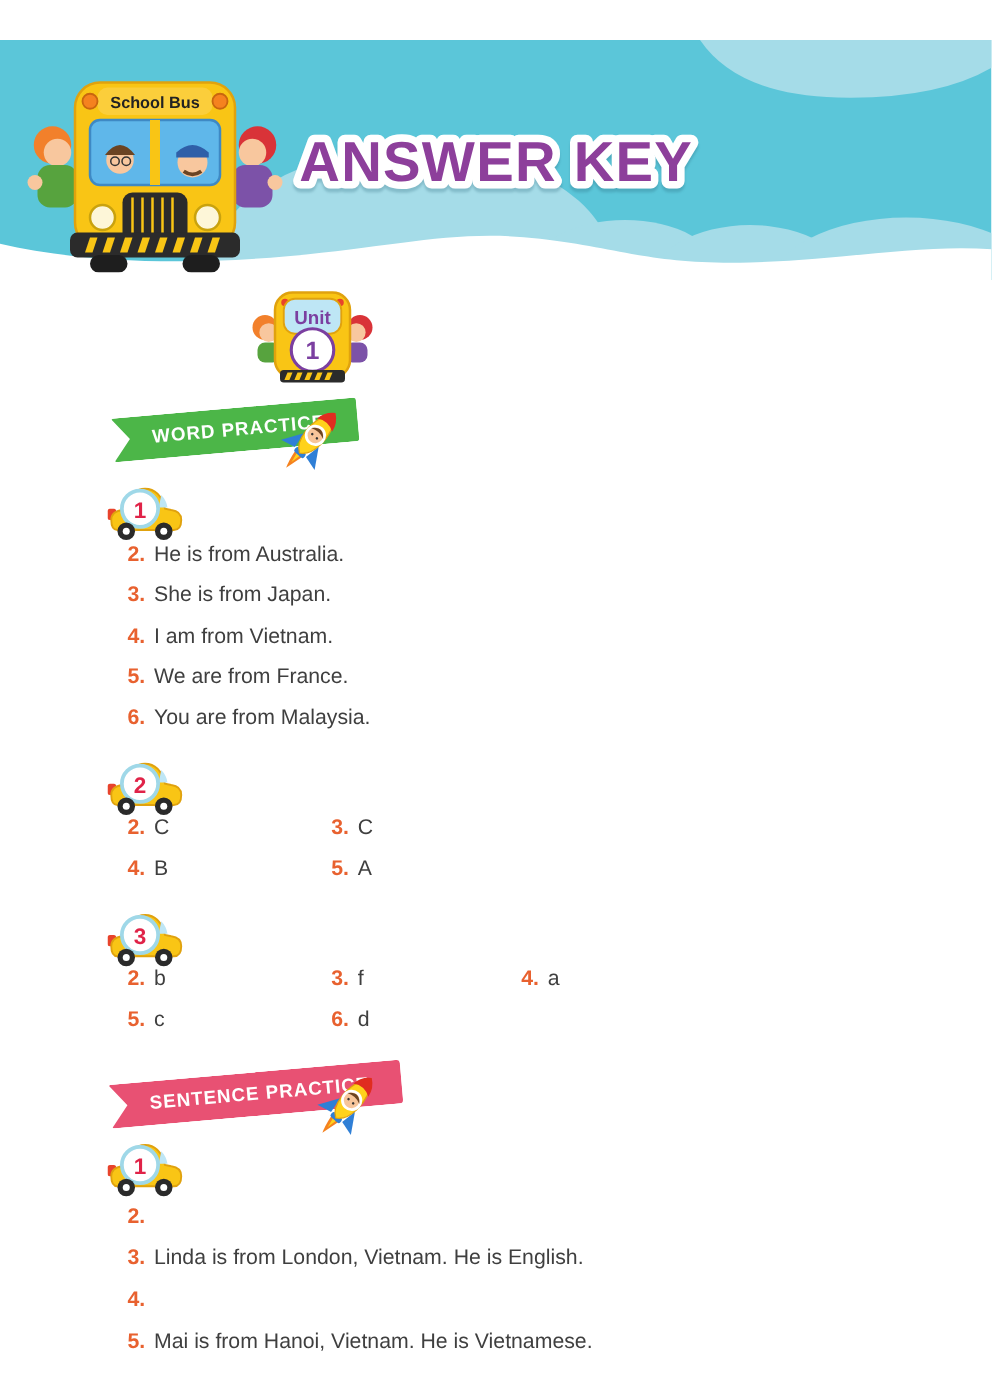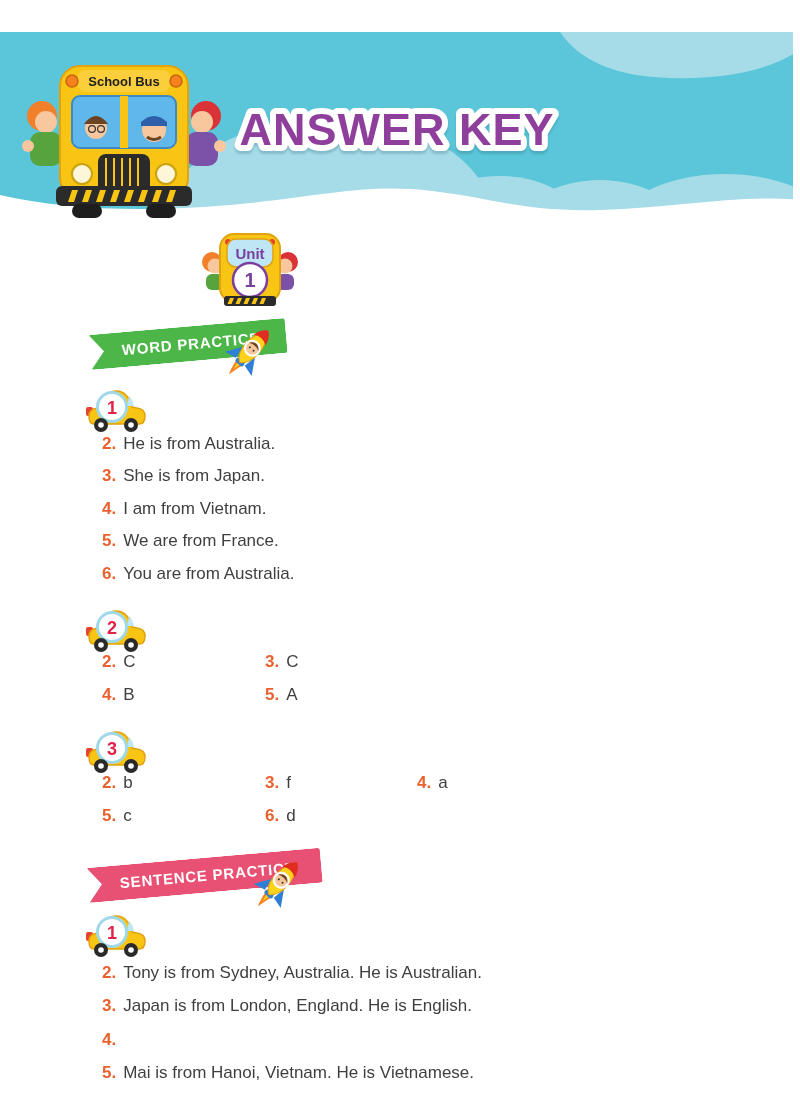--- a/index.html
+++ b/index.html
@@ -206,21 +206,21 @@
     <div class="row">
       <span class="num">4.</span>
       <span class="txt">I am from Vietnam.</span>
     </div>
     <div class="row">
       <span class="num">5.</span>
       <span class="txt">We are from France.</span>
     </div>
     <div class="row">
       <span class="num">6.</span>
-      <span class="txt">You are from Australia.</span>
+      <span class="txt">You are from Malaysia.</span>
     </div>
   </div>
 
   <svg class="car c2" width="62" height="52" viewBox="0 0 62 52">
     <rect x="0" y="23" width="7" height="9" rx="2" fill="#E8432C"></rect>
     <path d="M8,40 Q3,40 3,32 Q3,25 12,24 L15,23 Q19,7 30,7 Q42,7 46,23 L51,24 Q59,25 59,32 Q59,40 53,40 Z" fill="#F9C515" stroke="#E0A20E" stroke-width="1.5"></path>
     <path d="M43,12 Q47,16 48,22 L41,22 Z" fill="#BEE6F5"></path>
     <circle cx="26" cy="23" r="14.5" fill="#ffffff" stroke="#9FD8E8" stroke-width="3"></circle>
     <circle cx="15" cy="41" r="7" fill="#2A2A2A"></circle>
       <circle cx="15" cy="41" r="2.8" fill="#ffffff"></circle>
@@ -309,25 +309,24 @@
     <circle cx="15" cy="41" r="7" fill="#2A2A2A"></circle>
       <circle cx="15" cy="41" r="2.8" fill="#ffffff"></circle>
     <circle cx="45" cy="41" r="7" fill="#2A2A2A"></circle>
       <circle cx="45" cy="41" r="2.8" fill="#ffffff"></circle>
     <text x="26" y="30" text-anchor="middle" font-size="18" font-weight="bold" fill="#E02348">1</text>
   </svg>
 
   <div class="answers list2">
     <div class="row">
       <span class="num">2.</span>
-      <span class="txt">Tony is from Sydney, Australia. He is Australian.</span>
     </div>
     <div class="row">
       <span class="num">3.</span>
-      <span class="txt">Japan is from London, England. He is English.</span>
+      <span class="txt">Linda is from London, Vietnam. He is English.</span>
     </div>
     <div class="row">
       <span class="num">4.</span>
     </div>
     <div class="row">
       <span class="num">5.</span>
       <span class="txt">Mai is from Hanoi, Vietnam. He is Vietnamese.</span>
     </div>
   </div>
 

